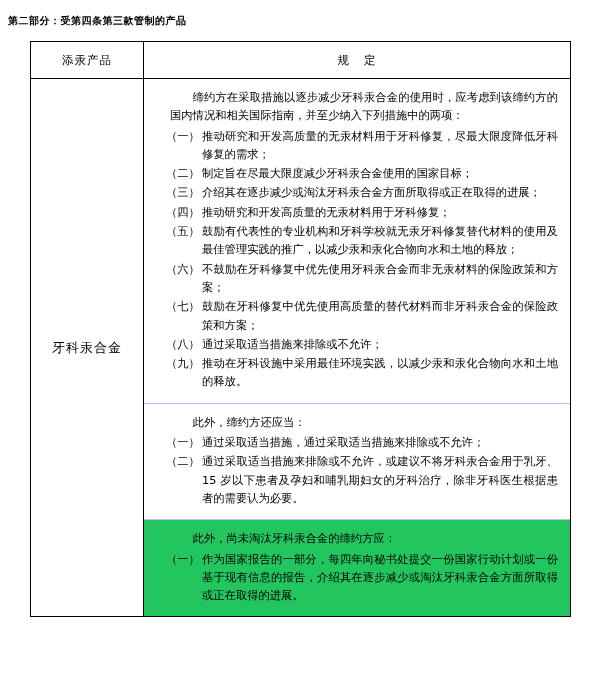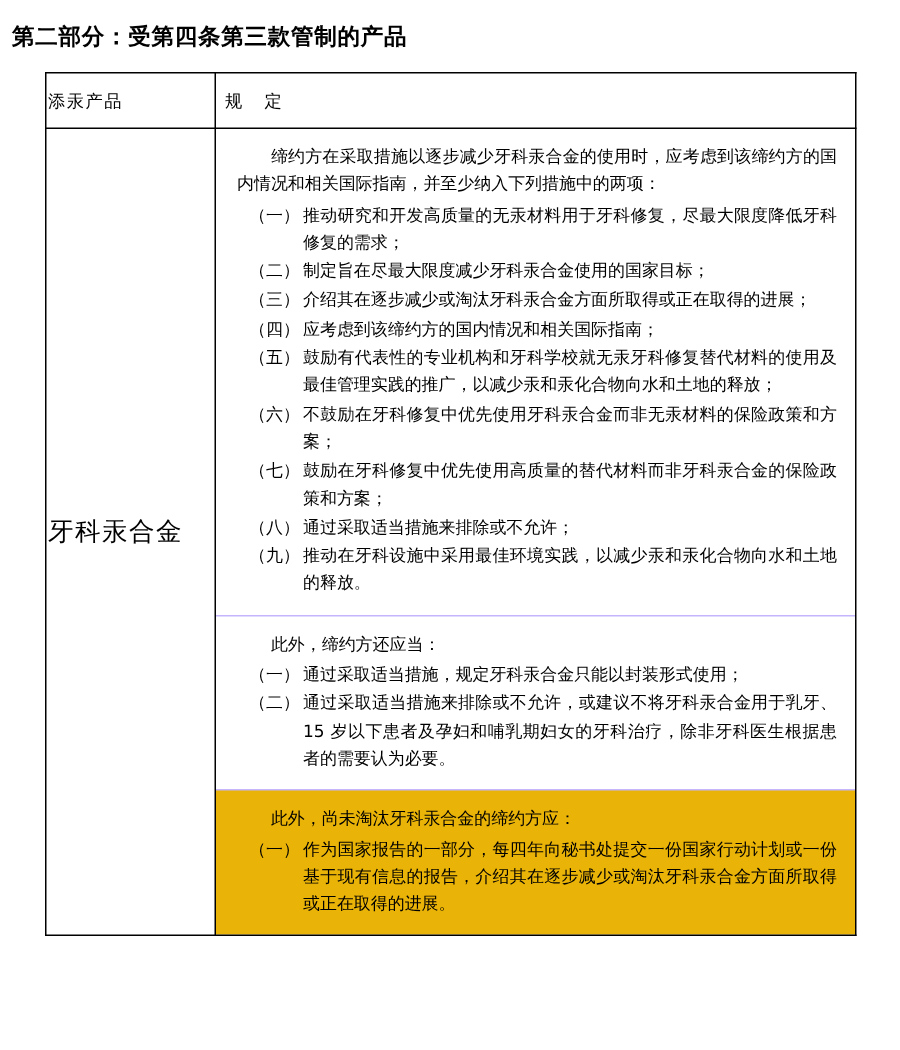--- a/index.html
+++ b/index.html
@@ -15,77 +15,77 @@
     overflow: hidden;
   }
   .page {
     width: 600px;
     height: 700px;
     position: relative;
     box-sizing: border-box;
     padding: 0;
   }
   .doc-title {
-    font-size: 15px;
+    font-size: 10px;
     font-weight: bold;
     letter-spacing: 0.5px;
     padding: 14px 0 0 8px;
     line-height: 1.4;
   }
   table.main-table {
     border-collapse: collapse;
     margin: 13px 0 0 30px;
     width: 540px;
     table-layout: fixed;
   }
   table.main-table th,
   table.main-table td {
     border: 1px solid #000000;
     vertical-align: middle;
   }
   th.col-head {
     font-size: 11.5px;
     font-weight: normal;
-    text-align: left;
+    text-align: center;
     height: 34px;
     letter-spacing: 1px;
   }
   th.col-head.regulation {
     letter-spacing: 6px;
     padding-left: 6px;
     font-family: Liberation Serif, serif;
   }
   .col-product { width: 113px; }
   .col-regulation { width: 427px; }
 
   td.product-cell {
-    text-align: left;
-    font-size: 17px;
+    text-align: center;
+    font-size: 13px;
     letter-spacing: 1px;
     vertical-align: middle;
   }
   td.regulation-cell {
     padding: 0;
     vertical-align: top;
   }
   .block {
     padding: 10px 12px 10px 14px;
     font-size: 11.3px;
     line-height: 1.62;
     box-sizing: border-box;
   }
   .block.shaded {
-    background: #eab308;
+    background: #22c55e;
   }
   .block + .block {
     border-top: 1px solid #c4b5fd;
   }
   .para {
     text-indent: 2em;
-    margin: 0 0 2px 0;
+    margin: 0 0 2px 12px;
     text-align: justify;
   }
   ol.items {
     list-style: none;
     margin: 0;
     padding: 0;
   }
   ol.items li {
     position: relative;
     padding-left: 44px;
@@ -133,21 +133,21 @@
               <li>
                 <span class="marker">（二）</span>
                 <span>制定旨在尽最大限度减少牙科汞合金使用的国家目标；</span>
               </li>
               <li>
                 <span class="marker">（三）</span>
                 <span>介绍其在逐步减少或淘汰牙科汞合金方面所取得或正在取得的进展；</span>
               </li>
               <li>
                 <span class="marker">（四）</span>
-                <span>应考虑到该缔约方的国内情况和相关国际指南；</span>
+                <span>推动研究和开发高质量的无汞材料用于牙科修复；</span>
               </li>
               <li>
                 <span class="marker">（五）</span>
                 <span>鼓励有代表性的专业机构和牙科学校就无汞牙科修复替代材料的使用及最佳管理实践的推广，以减少汞和汞化合物向水和土地的释放；</span>
               </li>
               <li>
                 <span class="marker">（六）</span>
                 <span>不鼓励在牙科修复中优先使用牙科汞合金而非无汞材料的保险政策和方案；</span>
               </li>
               <li>
@@ -163,21 +163,21 @@
                 <span>推动在牙科设施中采用最佳环境实践，以减少汞和汞化合物向水和土地的释放。</span>
               </li>
             </ol>
           </div>
 
           <div class="block">
             <p class="para">此外，缔约方还应当：</p>
             <ol class="items">
               <li>
                 <span class="marker">（一）</span>
-                <span>通过采取适当措施，规定牙科汞合金只能以封装形式使用；</span>
+                <span>通过采取适当措施，通过采取适当措施来排除或不允许；</span>
               </li>
               <li>
                 <span class="marker">（二）</span>
                 <span>通过采取适当措施来排除或不允许，或建议不将牙科汞合金用于乳牙、15 岁以下患者及孕妇和哺乳期妇女的牙科治疗，除非牙科医生根据患者的需要认为必要。</span>
               </li>
             </ol>
           </div>
 
           <div class="block shaded">
             <p class="para">此外，尚未淘汰牙科汞合金的缔约方应：</p>

